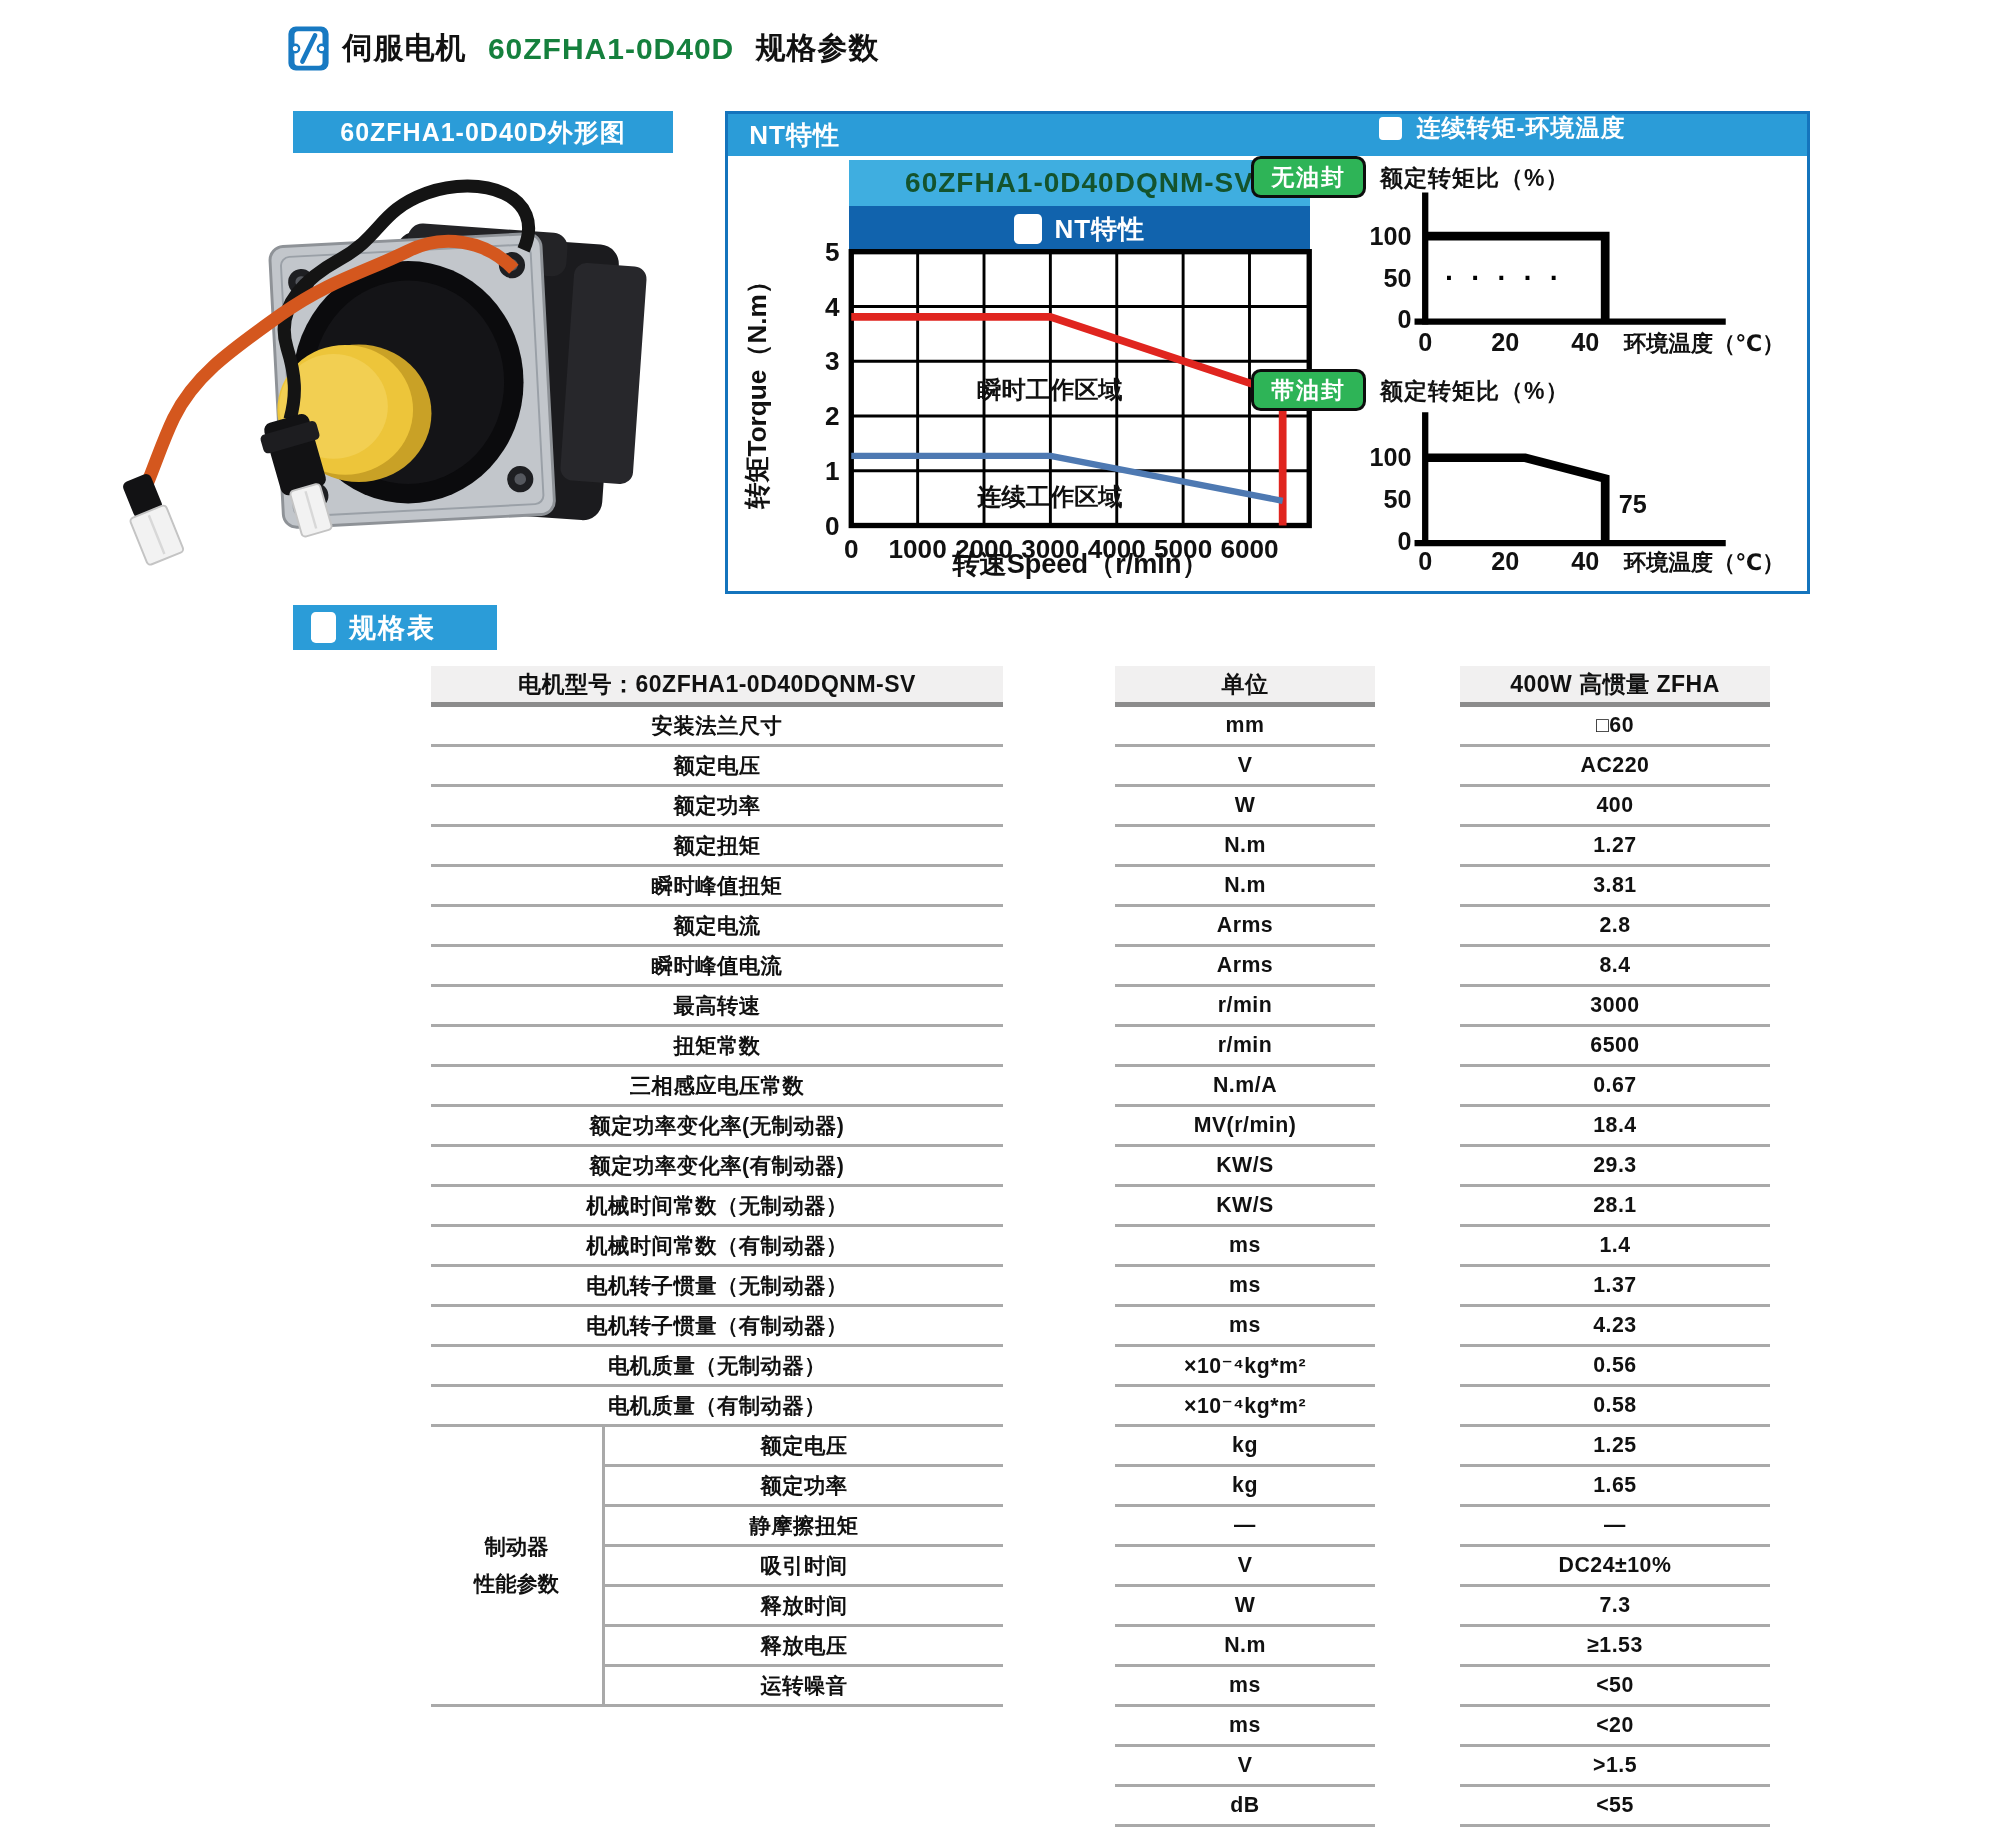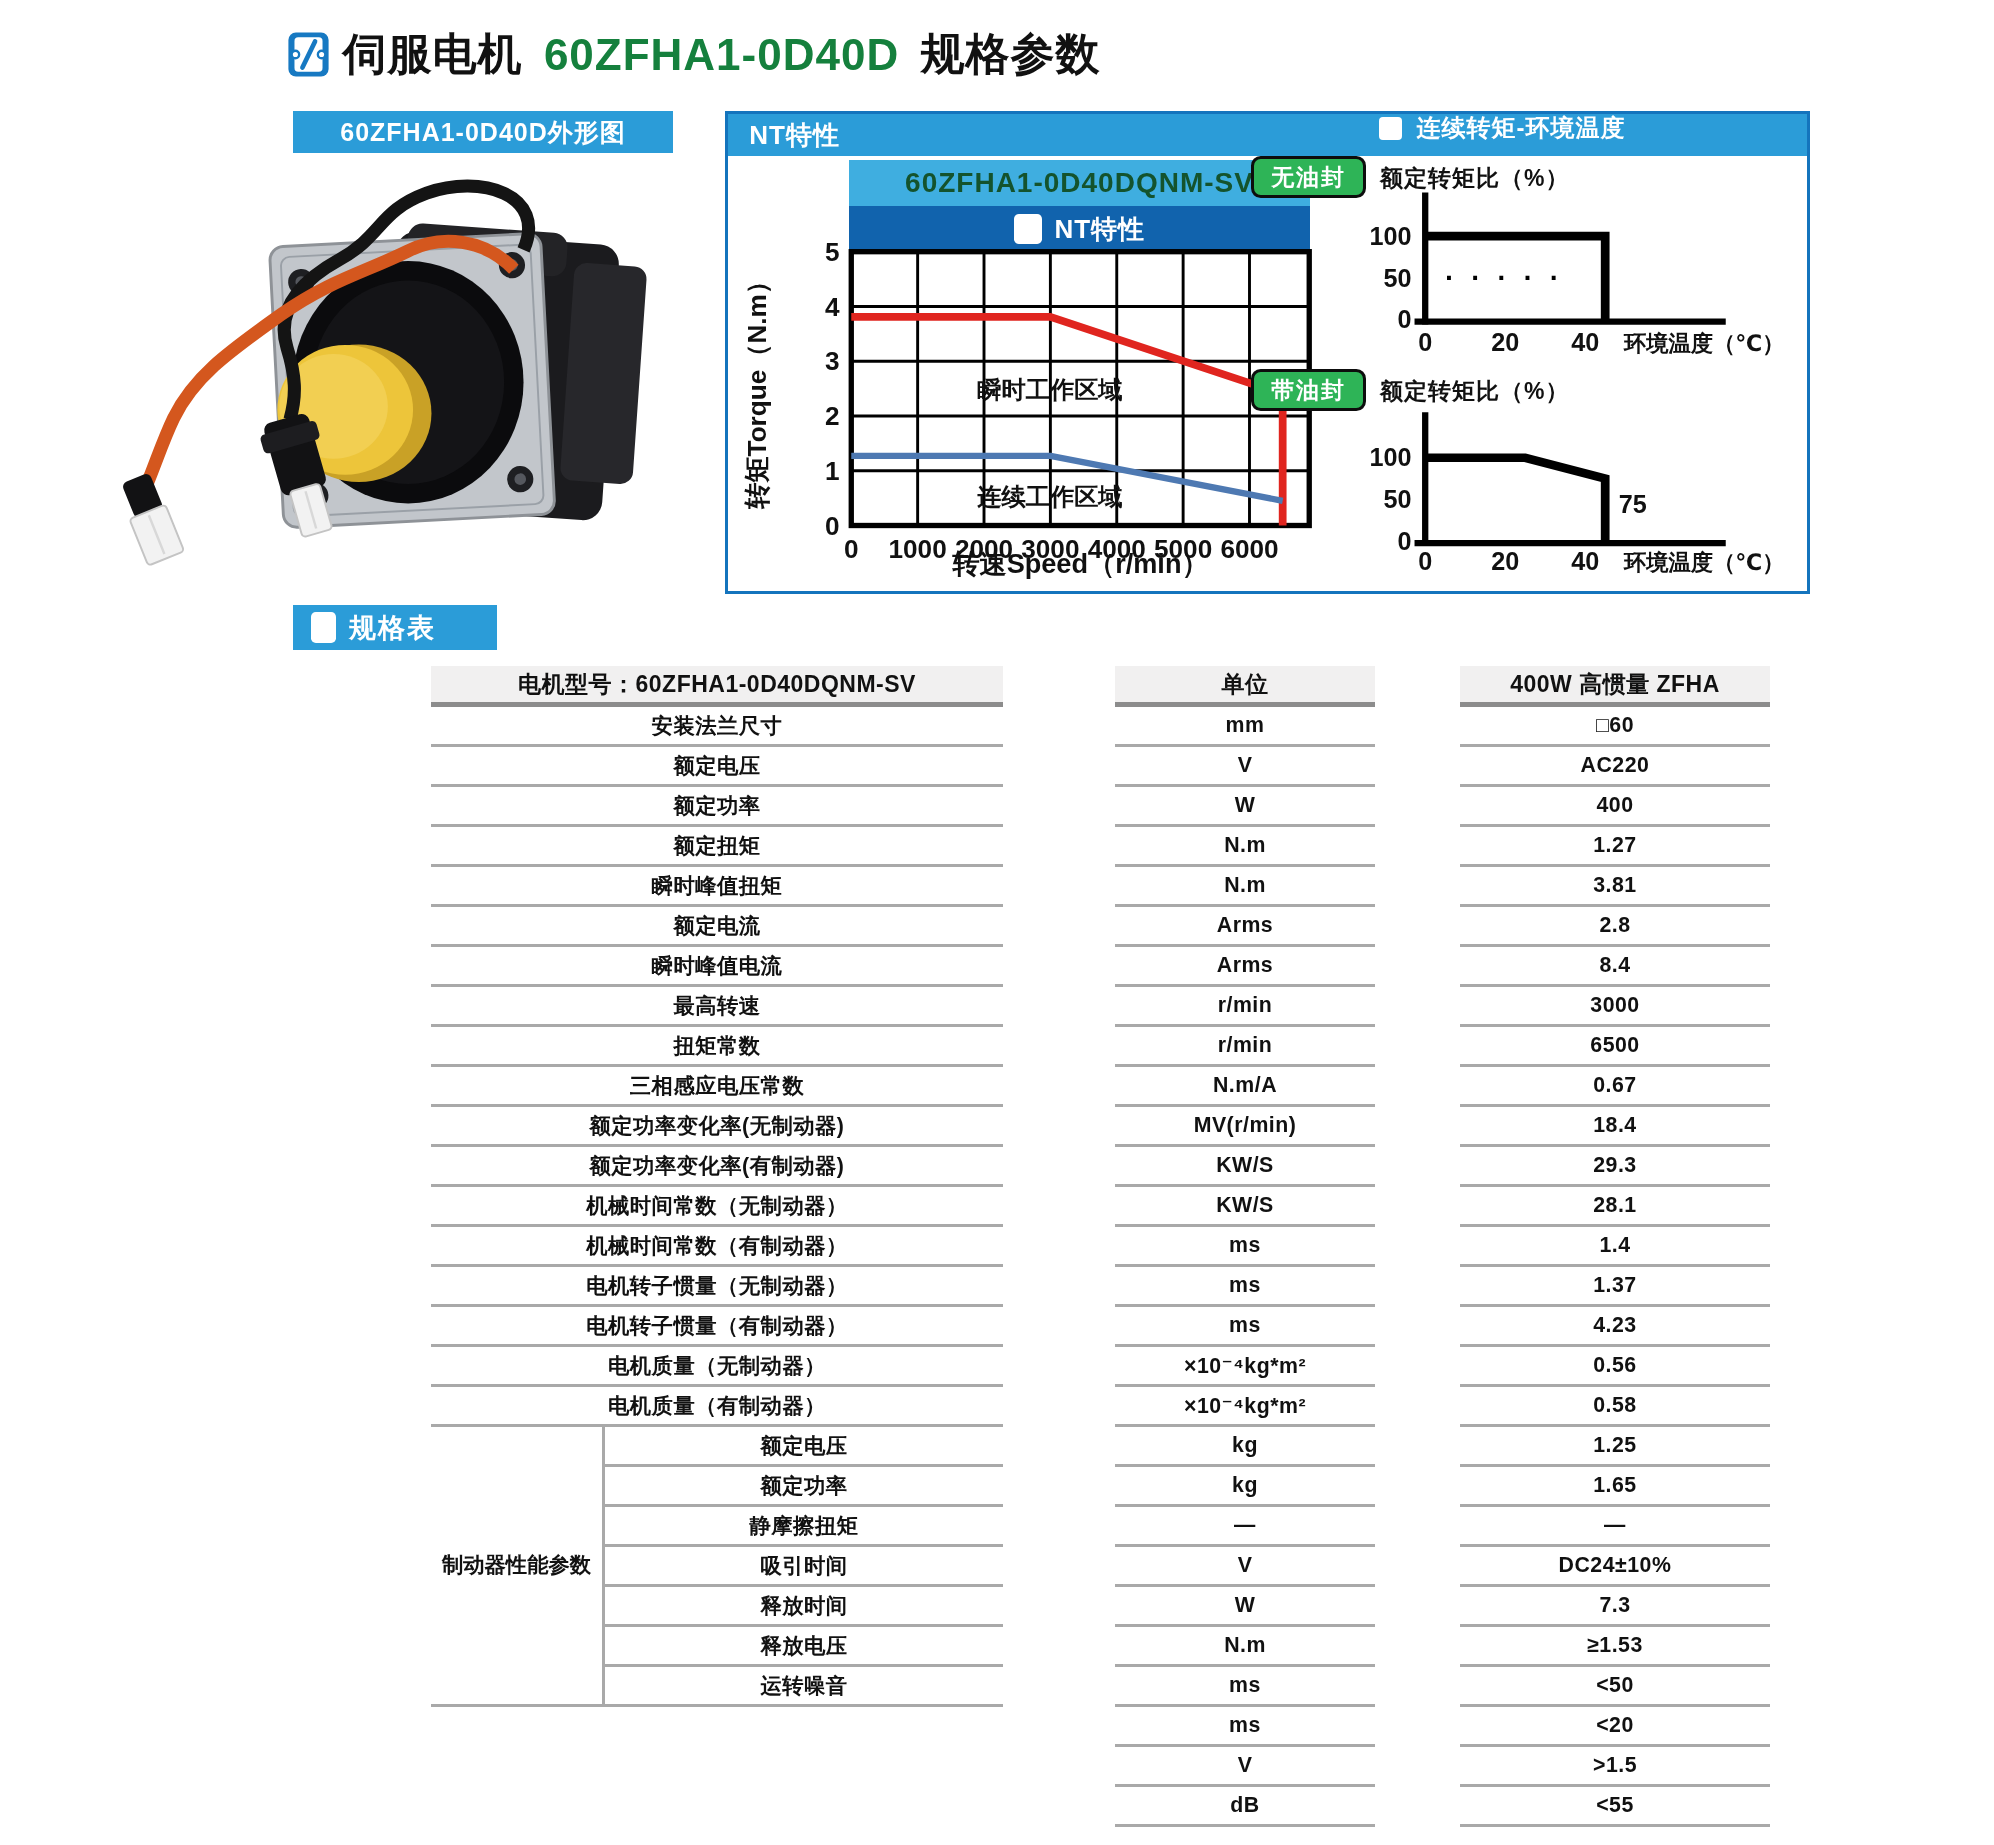--- a/index.html
+++ b/index.html
@@ -8,21 +8,21 @@
     width:1995px;height:1845px;
     background:#ffffff;
     font-family:"Liberation Sans","DejaVu Sans",sans-serif;
     color:#111;
     overflow:hidden;
   }
   .abs{position:absolute;}
 
   
   .page-title{left:287px;top:25px;display:flex;align-items:center;gap:12.6px;}
-  .page-title .t{font-size:44px;font-weight:bold;letter-spacing:1px;}
+  .page-title .t{font-size:30px;font-weight:bold;letter-spacing:1px;}
   .page-title .model{color:#15803d;margin:0 8.7px;}
 
   
   .banner{background:#2B9CD8;color:#fff;font-weight:bold;display:flex;align-items:center;box-sizing:border-box;}
   .photo-banner{left:293px;top:111px;width:380px;height:42px;justify-content:center;font-size:25px;letter-spacing:1px;}
   .spec-banner{left:293px;top:605px;width:204px;height:45px;padding-left:17.5px;font-size:27px;letter-spacing:1.9px;}
   .white-sq{background:#fff;border-radius:4.8px;display:inline-block;}
 
   
   .nt-panel{left:725px;top:111px;width:1085px;height:483px;border:3.9px solid #1474BD;background:#fff;box-sizing:border-box;}
@@ -44,21 +44,21 @@
   svg text{font-family:"Liberation Sans","DejaVu Sans",sans-serif;font-weight:bold;fill:#111;}
 
   
   .tcol{box-sizing:border-box;}
   .col-params{left:431px;top:666px;width:572px;}
   .col-units{left:1115px;top:666px;width:260px;}
   .col-values{left:1460px;top:666px;width:310px;}
   .thead{height:41px;background:#F1F0F0;border-bottom:5.3px solid #8C8C8C;display:flex;align-items:center;justify-content:center;font-size:23px;font-weight:bold;box-sizing:border-box;letter-spacing:0.5px;}
   .trow{height:40px;border-bottom:3.4px solid #A9A9A9;display:flex;align-items:center;justify-content:center;font-size:21.3px;font-weight:bold;box-sizing:border-box;letter-spacing:0.5px;}
   .brake-group{display:flex;box-sizing:border-box;border-bottom:3.4px solid #A9A9A9;}
-  .bk-label{width:171px;display:flex;align-items:center;justify-content:center;font-size:21.3px;font-weight:bold;line-height:1.7;box-sizing:border-box;}
+  .bk-label{width:171px;display:flex;flex-direction:column;align-items:center;justify-content:center;font-size:21.3px;font-weight:bold;line-height:1.7;box-sizing:border-box;}
   .bk-sub{flex:1;border-left:3.4px solid #A9A9A9;box-sizing:border-box;}
   .bk-sub .trow:last-child{height:37px;border-bottom:none;}
 </style>
 </head>
 <body>
 
 <div class="abs page-title">
   <svg width="43" height="47" viewBox="0 0 92 100">
     <rect x="3" y="3" width="86" height="94" rx="16" fill="#1779C2"></rect>
     <rect x="16" y="13" width="60" height="74" rx="8" fill="#ffffff"></rect>

